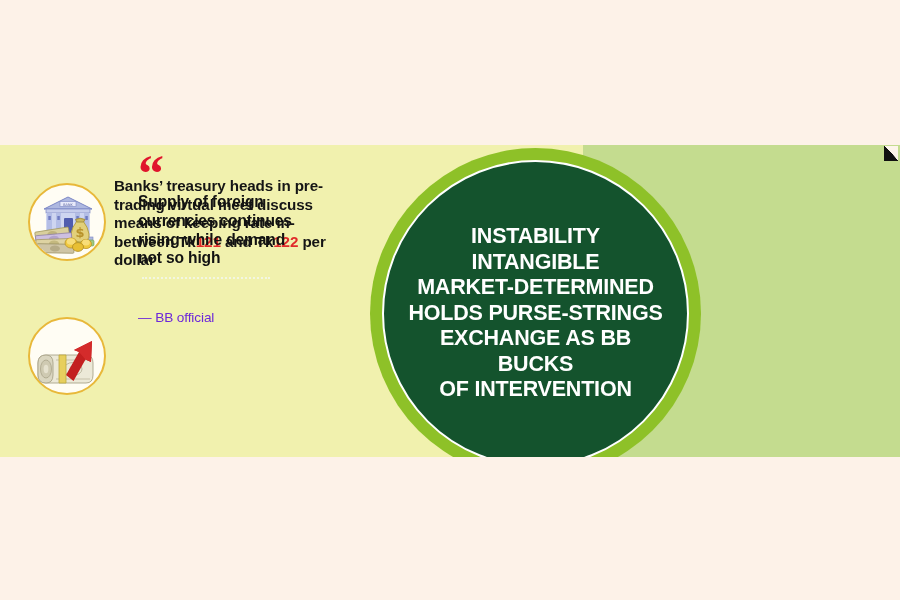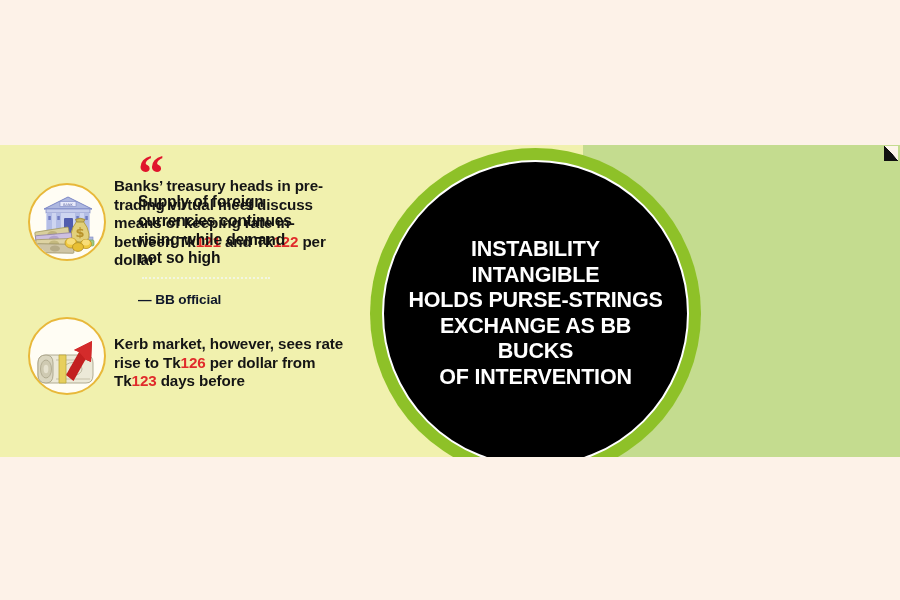--- a/index.html
+++ b/index.html
@@ -89,21 +89,21 @@
     border-radius: 50%;
     background: #8ec128;
   }
   #center-circle-inner {
     position: absolute;
     left: 382px;
     top: 15px;
     width: 307px;
     height: 307px;
     border-radius: 50%;
-    background: #000000;
+    background: #14532d;
     border: 2px solid #ffffff;
     box-sizing: border-box;
     display: flex;
     align-items: center;
     justify-content: center;
   }
   #headline {
     color: #ffffff;
     font-weight: 800;
     font-size: 21.5px;
@@ -138,24 +138,24 @@
     font-weight: 600;
     letter-spacing: -0.15px;
   }
   #quote-divider {
     height: 1px;
     margin: 9px 4px 9px 4px;
     width: 128px;
     border-top: 2px dotted #f3f6e2;
   }
   #quote-attrib {
-    margin-top: 12px;
+    margin-top: 30px;
     font-size: 13.6px;
-    color: #0f172a;
-    font-weight: 700;
+    color: #6d28d9;
+    font-weight: 400;
     letter-spacing: -0.1px;
   }
 
   
   #corner-artifact {
     position: absolute;
     left: 884px;
     top: 146px;
     width: 14px;
     height: 15px;
@@ -255,29 +255,27 @@
             <path d="M29 36 l7 0 l0 28 l-7 0 z" fill="#e7cf5e" stroke="#bda83c" stroke-width="0.8"></path>
           </g>
 
           <g>
             <path d="M36 56 L49 33 L44 31 L62 22 L61 43 L55.5 40.5 L43.5 62 Z" fill="#c32020"></path>
             <path d="M49 33 L44 31 L62 22 L61 43 L55.5 40.5 Z" fill="#d42b2b"></path>
           </g>
         </svg>
       </div>
     </div>
-    <div class="bullet-text">
-      <span>Kerb market, however, sees rate rise to Tk</span><span class="hl">126</span><span> per dollar from Tk</span><span class="hl">123</span><span> days before</span>
-    </div>
   </div>
 
   <div id="center-circle-outer"></div>
   <div id="center-circle-inner">
     <div id="headline">
       <span class="hl-line">INSTABILITY INTANGIBLE</span>
+      <span class="hl-line">MARKET-DETERMINED</span>
       <span class="hl-line">HOLDS PURSE-STRINGS</span>
       <span class="hl-line">EXCHANGE AS BB</span>
       <span class="hl-line">BUCKS</span>
       <span class="hl-line">OF INTERVENTION</span>
     </div>
   </div>
 
   <div id="quote-panel">
     <div id="quote-mark">“</div>
     <div class="quote-para">Supply of foreign currencies continues rising while demand not so high</div>

